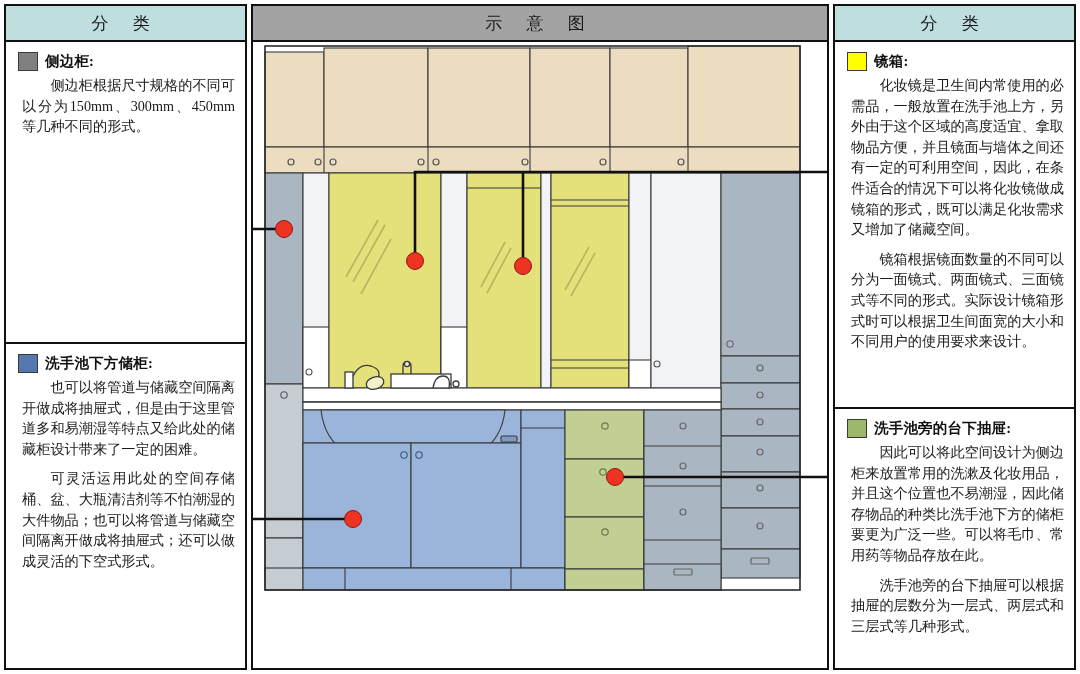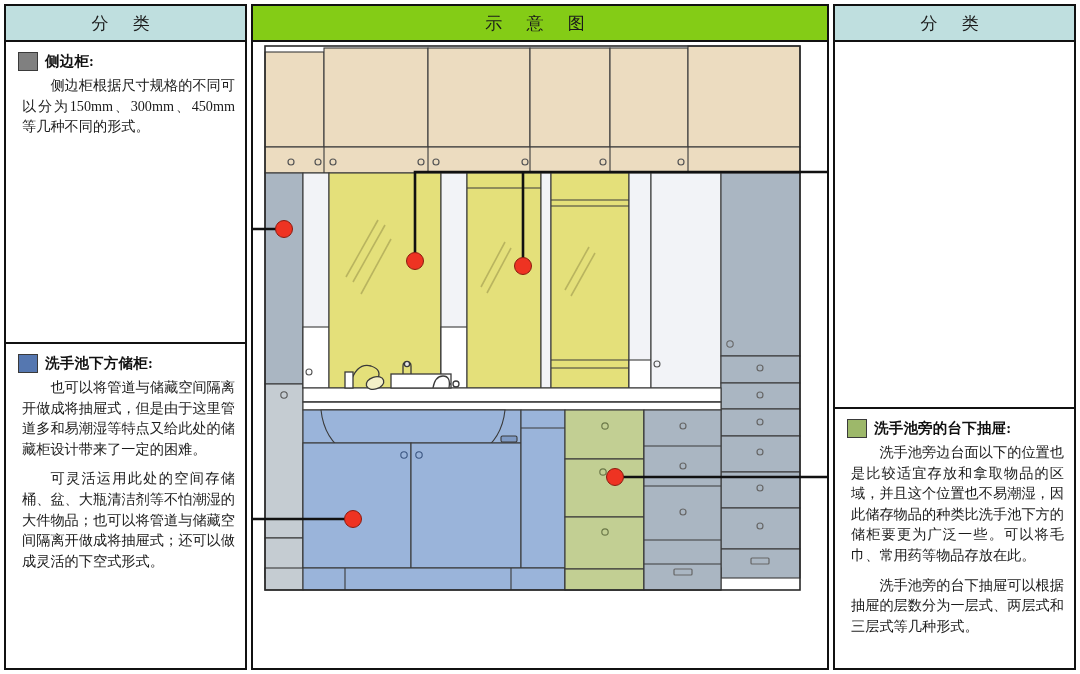--- a/index.html
+++ b/index.html
@@ -102,21 +102,21 @@
           <span class="sec-title">洗手池下方储柜:</span>
         </div>
         <p class="para">也可以将管道与储藏空间隔离开做成将抽屉式，但是由于这里管道多和易潮湿等特点又给此处的储藏柜设计带来了一定的困难。</p>
         <p class="para">可灵活运用此处的空间存储桶、盆、大瓶清洁剂等不怕潮湿的大件物品；也可以将管道与储藏空间隔离开做成将抽屉式；还可以做成灵活的下空式形式。</p>
       </div>
 
     </div>
   </div>
 
   <div class="col" id="col-mid">
-    <div class="col-header" style="background: #84cc16;">示 意 图</div>
+    <div class="col-header" style="background: #a3a3a3;">示 意 图</div>
     <div class="col-body">
       <div id="diagram">
         <svg width="574" height="626" viewBox="0 0 574 626" xmlns="http://www.w3.org/2000/svg">
           <defs>
             <marker id="arrL" viewBox="0 0 10 10" refX="9" refY="5" markerWidth="7" markerHeight="7" orient="auto-start-reverse">
               <path d="M 10 0 L 0 5 L 10 10 z" fill="#111"></path>
             </marker>
           </defs>
 
           <g stroke="#3a3a3a" stroke-width="1.1">
@@ -305,26 +305,34 @@
           </g>
         </svg>
       </div>
     </div>
   </div>
 
   <div class="col" id="col-right">
     <div class="col-header" style="background: rgb(191, 223, 223);">分 类</div>
     <div class="col-body">
 
+      <div class="section" style="top:0; height:365px;">
+        <div class="sec-head">
+          <span class="swatch" style="background:#ffff00"></span>
+          <span class="sec-title">镜箱:</span>
+        </div>
+        <p class="para">化妆镜是卫生间内常使用的必需品，一般放置在洗手池上方，另外由于这个区域的高度适宜、拿取物品方便，并且镜面与墙体之间还有一定的可利用空间，因此，在条件适合的情况下可以将化妆镜做成镜箱的形式，既可以满足化妆需求又增加了储藏空间。</p>
+        <p class="para">镜箱根据镜面数量的不同可以分为一面镜式、两面镜式、三面镜式等不同的形式。实际设计镜箱形式时可以根据卫生间面宽的大小和不同用户的使用要求来设计。</p>
+      </div>
 
       <div class="section sep-top" style="top:365px; height:260px;">
         <div class="sec-head">
           <span class="swatch" style="background:#9db86a"></span>
           <span class="sec-title">洗手池旁的台下抽屉:</span>
         </div>
-        <p class="para">洗手池旁边台面以下的位置也是比较适宜存放和拿取物品的区域，并且这个位置也不易潮湿，因此储存物品的种类比洗手池下方的储柜要更为广泛一些。可以将毛巾、常用药等物品存放在此。</p>
+        <p class="para">因此可以将此空间设计为侧边柜来放置常用的洗漱及化妆用品，并且这个位置也不易潮湿，因此储存物品的种类比洗手池下方的储柜要更为广泛一些。可以将毛巾、常用药等物品存放在此。</p>
         <p class="para">洗手池旁的台下抽屉可以根据抽屉的层数分为一层式、两层式和三层式等几种形式。</p>
       </div>
 
     </div>
   </div>
 
 </div>
 
 </body></html>

